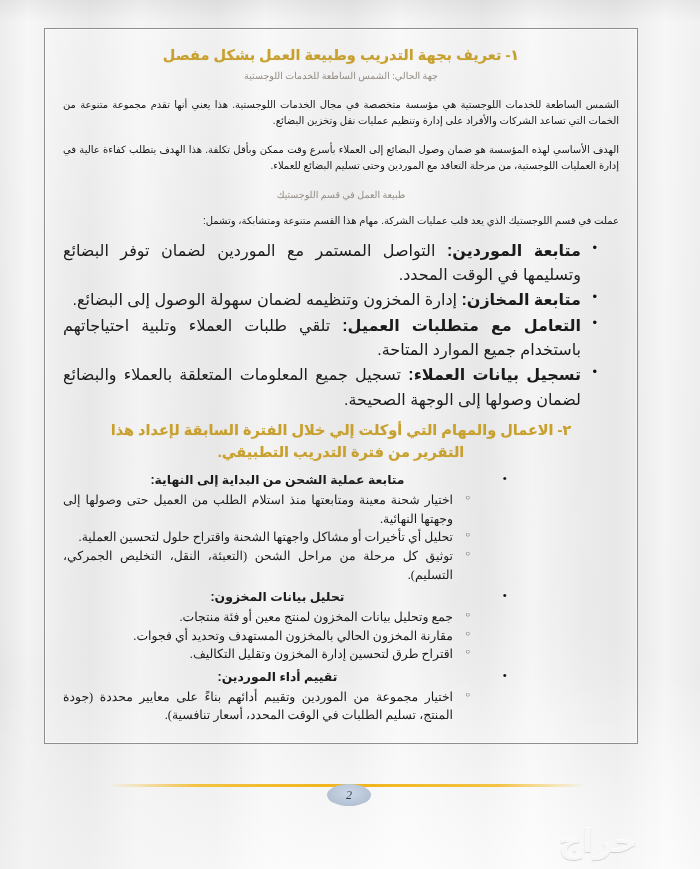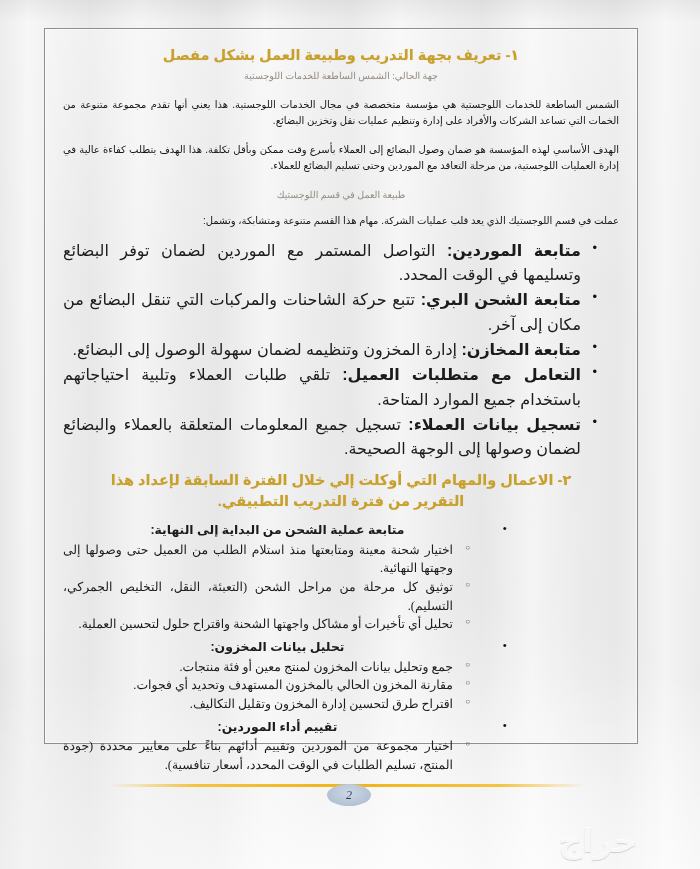--- a/index.html
+++ b/index.html
@@ -273,35 +273,34 @@
     <p class="para intro-para">الشمس الساطعة للخدمات اللوجستية هي مؤسسة متخصصة في مجال الخدمات اللوجستية. هذا يعني أنها تقدم مجموعة متنوعة من الخمات التي تساعد الشركات والأفراد على إدارة وتنظيم عمليات نقل وتخزين البضائع.</p>
 
     <p class="para">الهدف الأساسي لهذه المؤسسة هو ضمان وصول البضائع إلى العملاء بأسرع وقت ممكن وبأقل تكلفة. هذا الهدف يتطلب كفاءة عالية في إدارة العمليات اللوجستية، من مرحلة التعاقد مع الموردين وحتى تسليم البضائع للعملاء.</p>
 
     <div class="sub-caption right-aligned" style="margin-top:14px;">طبيعة العمل في قسم اللوجستيك</div>
 
     <p class="para">عملت في قسم اللوجستيك الذي يعد قلب عمليات الشركة. مهام هذا القسم متنوعة ومتشابكة، وتشمل:</p>
 
     <ul class="bullets" id="section-1-task-list">
         <li><span class="item-title">متابعة الموردين: </span><span>التواصل المستمر مع الموردين لضمان توفر البضائع وتسليمها في الوقت المحدد.</span></li>
-        <li><span class="item-title">متابعة الشحن البري: </span><span>تتبع حركة الشاحنات والمركبات التي تنقل البضائع من مكان إلى آخر.</span></li>
         <li><span class="item-title">متابعة المخازن: </span><span>إدارة المخزون وتنظيمه لضمان سهولة الوصول إلى البضائع.</span></li>
         <li><span class="item-title">التعامل مع متطلبات العميل: </span><span>تلقي طلبات العملاء وتلبية احتياجاتهم باستخدام جميع الموارد المتاحة.</span></li>
         <li><span class="item-title">تسجيل بيانات العملاء: </span><span>تسجيل جميع المعلومات المتعلقة بالعملاء والبضائع لضمان وصولها إلى الوجهة الصحيحة.</span></li>
       </ul>
 
     <div class="section-heading" id="heading-2">٢- الاعمال  والمهام التي أوكلت إلي خلال  الفترة السابقة  لإعداد هذا التقرير من فترة التدريب التطبيقي.</div>
 
     <ul class="task-groups" id="section-2-groups">
         <li>
           <span class="group-title">متابعة عملية الشحن من البداية إلى النهاية:</span>
           <ul class="subitems wide-sub">
             <li>اختيار شحنة معينة ومتابعتها منذ استلام الطلب من العميل حتى وصولها إلى وجهتها النهائية.</li>
+            <li>تحليل أي تأخيرات أو مشاكل واجهتها الشحنة واقتراح حلول لتحسين العملية.</li>
             <li>توثيق كل مرحلة من مراحل الشحن (التعبئة، النقل، التخليص الجمركي، التسليم).</li>
-            <li>تحليل أي تأخيرات أو مشاكل واجهتها الشحنة واقتراح حلول لتحسين العملية.</li>
           </ul>
         </li>
         <li>
           <span class="group-title">تحليل بيانات المخزون:</span>
           <ul class="subitems wide-sub">
             <li>جمع وتحليل بيانات المخزون لمنتج معين أو فئة منتجات.</li>
             <li>مقارنة المخزون الحالي بالمخزون المستهدف وتحديد أي فجوات.</li>
             <li>اقتراح طرق لتحسين إدارة المخزون وتقليل التكاليف.</li>
           </ul>
         </li>

